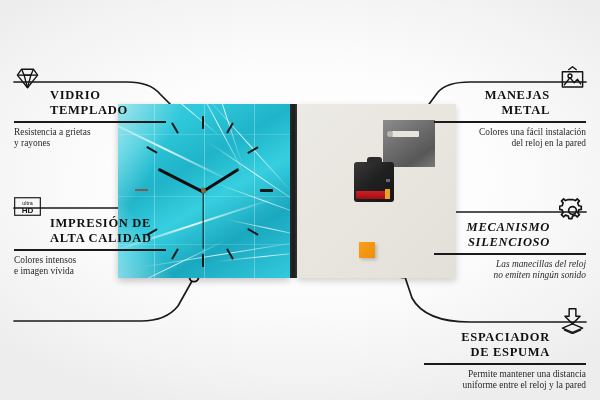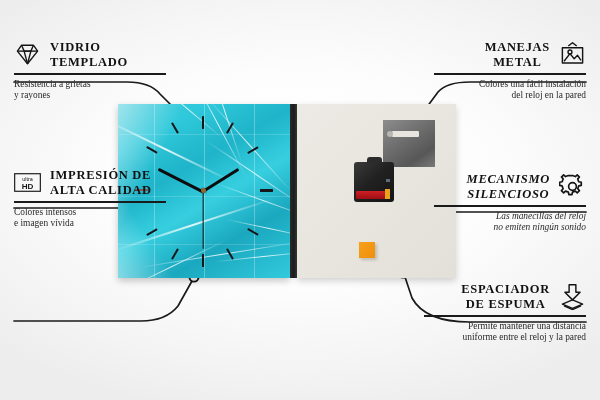--- a/index.html
+++ b/index.html
@@ -18,24 +18,24 @@
   #wires{position:absolute;left:0;top:0;width:600px;height:400px;pointer-events:none;}
 
   
   .feat{position:absolute;}
   .feat .head{display:flex;align-items:center;gap:9px;}
   .feat.right .head{justify-content:flex-end;}
   .titles{
     font-family:"Liberation Serif", serif;
     font-size:12.5px;line-height:14.5px;
     letter-spacing:.7px;color:#111;font-weight:700;
-    text-transform:uppercase;white-space:nowrap;
+    text-transform:uppercase;white-space:nowrap;margin-top:48px;
   }
   .feat.left .titles{text-align:left;}
-  .feat.right .titles{text-align:center;}
+  .feat.right .titles{text-align:right;}
   .rule{height:1.6px;background:#1a1a1a;margin-top:4px;}
   .desc{
     font-family:"Liberation Serif", serif;
     font-size:9.4px;line-height:11.6px;color:#2a2a2a;
     margin-top:4px;white-space:nowrap;
   }
   .feat.right .desc{text-align:right;}
   .ic{width:27px;height:27px;flex:0 0 27px;display:block;}
 
   

